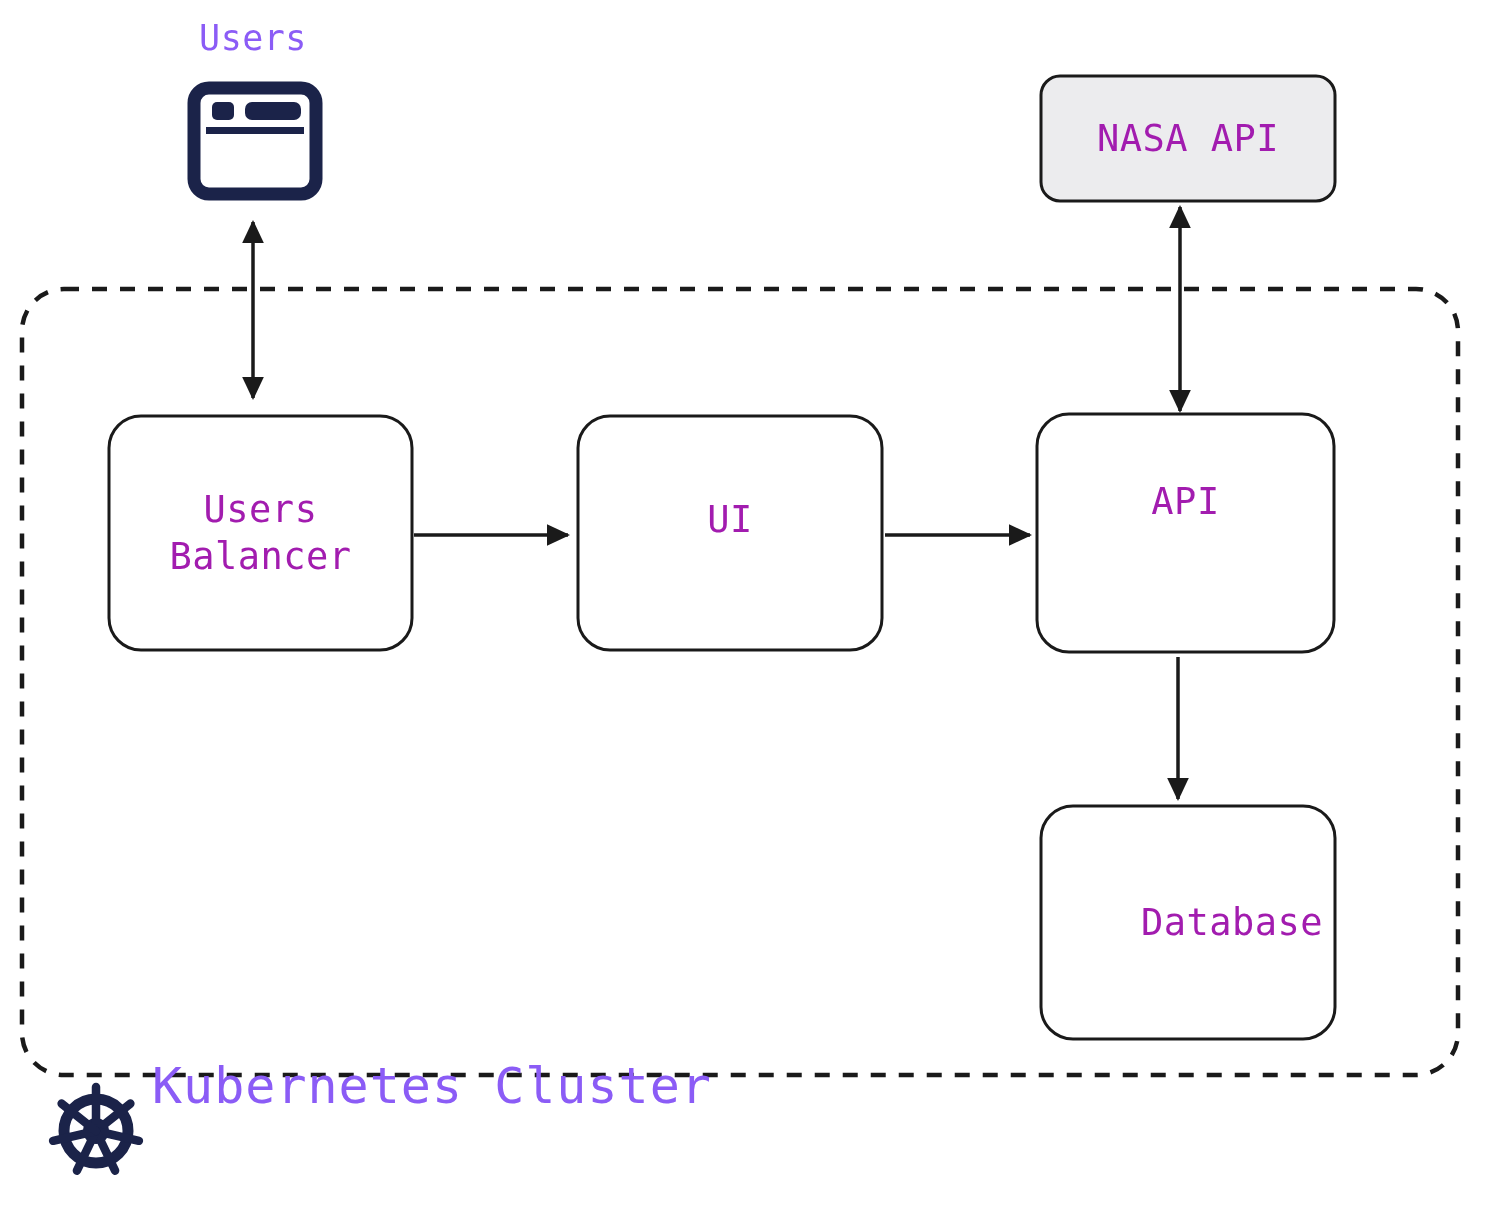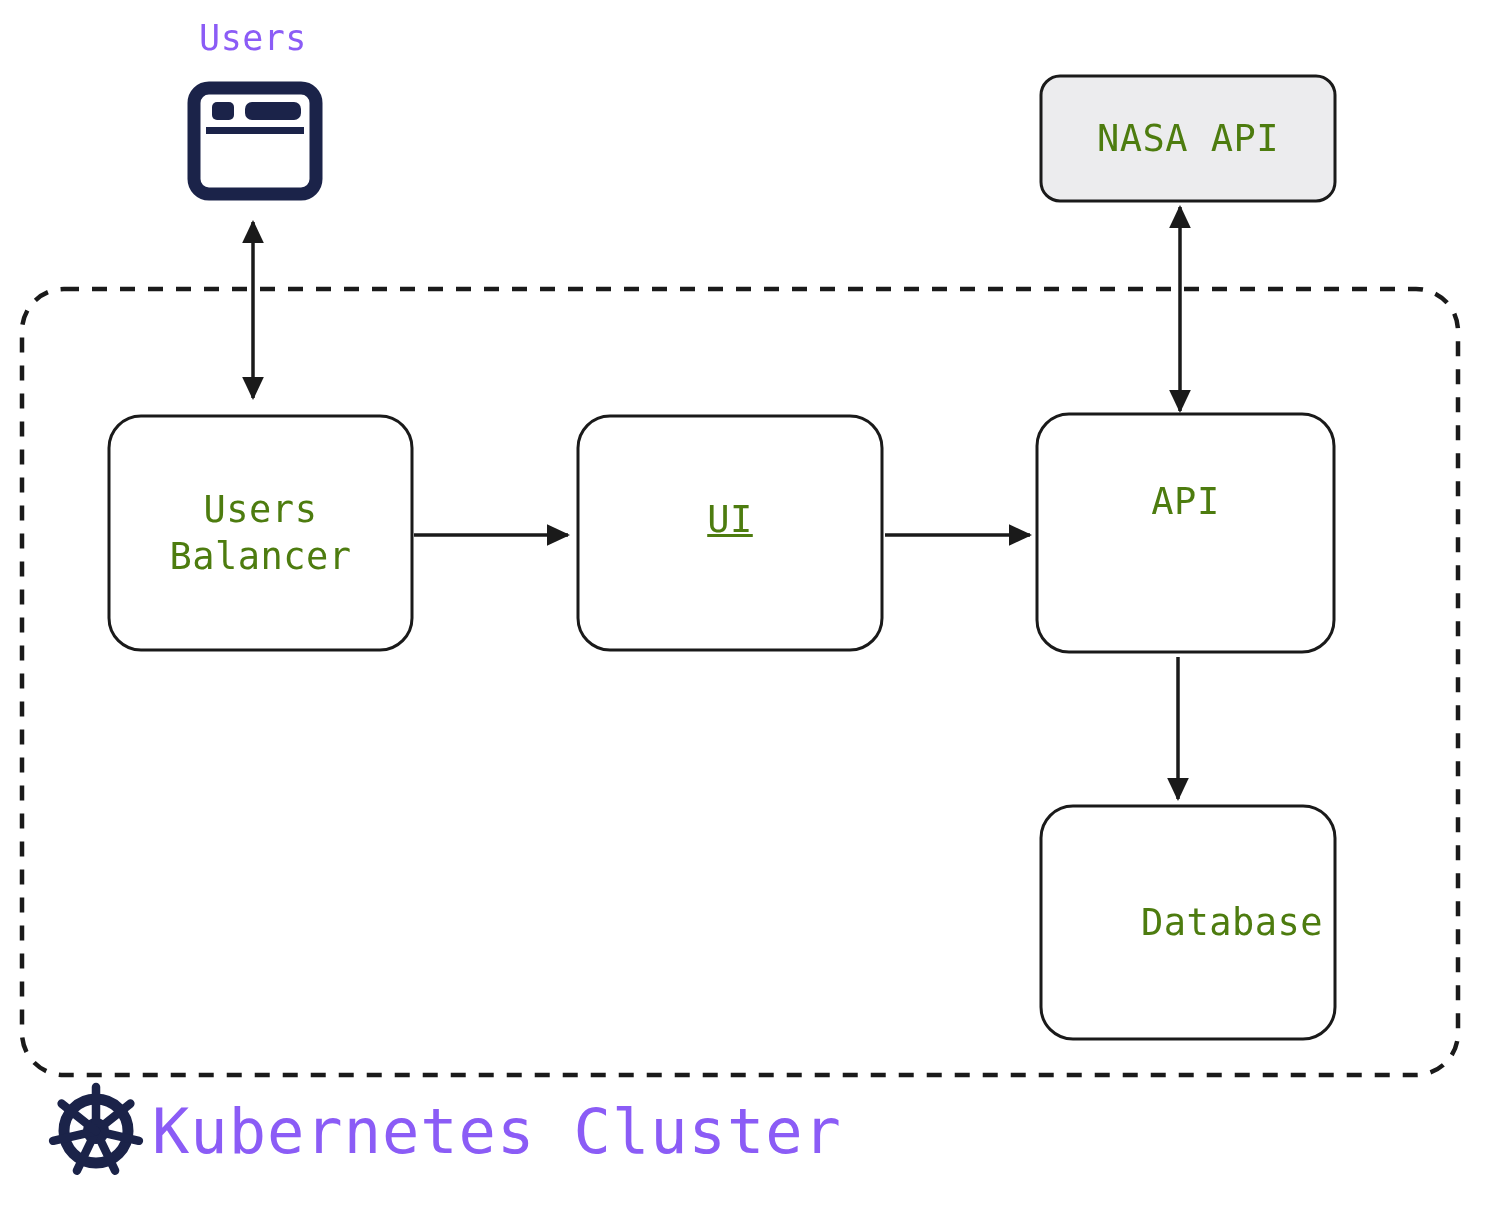--- a/index.html
+++ b/index.html
@@ -25,21 +25,21 @@
     top: 0;
     width: 1485px;
     height: 1208px;
   }
   .node-label {
     position: absolute;
     display: flex;
     align-items: center;
     justify-content: center;
     text-align: center;
-    color: #4d7c0f;
+    color: #a21caf;
     font-family: "DejaVu Sans Mono", "Liberation Mono", monospace;
     font-size: 37px;
     line-height: 1.28;
     letter-spacing: 0.5px;
     white-space: pre-line;
     pointer-events: none;
   }
   .free-label {
     position: absolute;
     color: #8b5cf6;
@@ -49,22 +49,22 @@
   #users-caption {
     left: 108px;
     top: 18px;
     width: 290px;
     text-align: center;
     font-size: 35px;
     letter-spacing: 0.5px;
   }
   #cluster-caption {
     left: 152px;
-    top: 1095px;
-    font-size: 62px;
+    top: 1057px;
+    font-size: 50px;
     letter-spacing: 1px;
   }
   .hit {
     position: absolute;
   }
 </style>
 </head>
 <body>
 
 <div id="canvas">
@@ -132,21 +132,21 @@
 
   </svg>
 
   <div class="free-label" id="users-caption">Users</div>
 
   <div class="node-label" style="left:1041px; top:76px; width:294px; height:125px;">NASA API</div>
 
   <div class="node-label" style="left:109px; top:416px; width:303px; height:234px;">Users
 Balancer</div>
 
-  <div class="node-label" style="left:578px; top:416px; width:304px; height:208px;text-decoration:underline;">UI</div>
+  <div class="node-label" style="left:578px; top:416px; width:304px; height:208px;">UI</div>
 
   <div class="node-label" style="left:1037px; top:414px; width:297px; height:176px;">API</div>
 
   <div class="node-label" style="left:1041px; top:806px; width:294px; height:233px;margin-left:44px;">Database</div>
 
   <div class="free-label" id="cluster-caption">Kubernetes Cluster</div>
 
   <div class="hit" style="left:1041px; top:76px; width:294px; height:125px;"></div>
   <div class="hit" style="left:109px; top:416px; width:303px; height:234px;"></div>
   <div class="hit" style="left:578px; top:416px; width:304px; height:234px;"></div>

